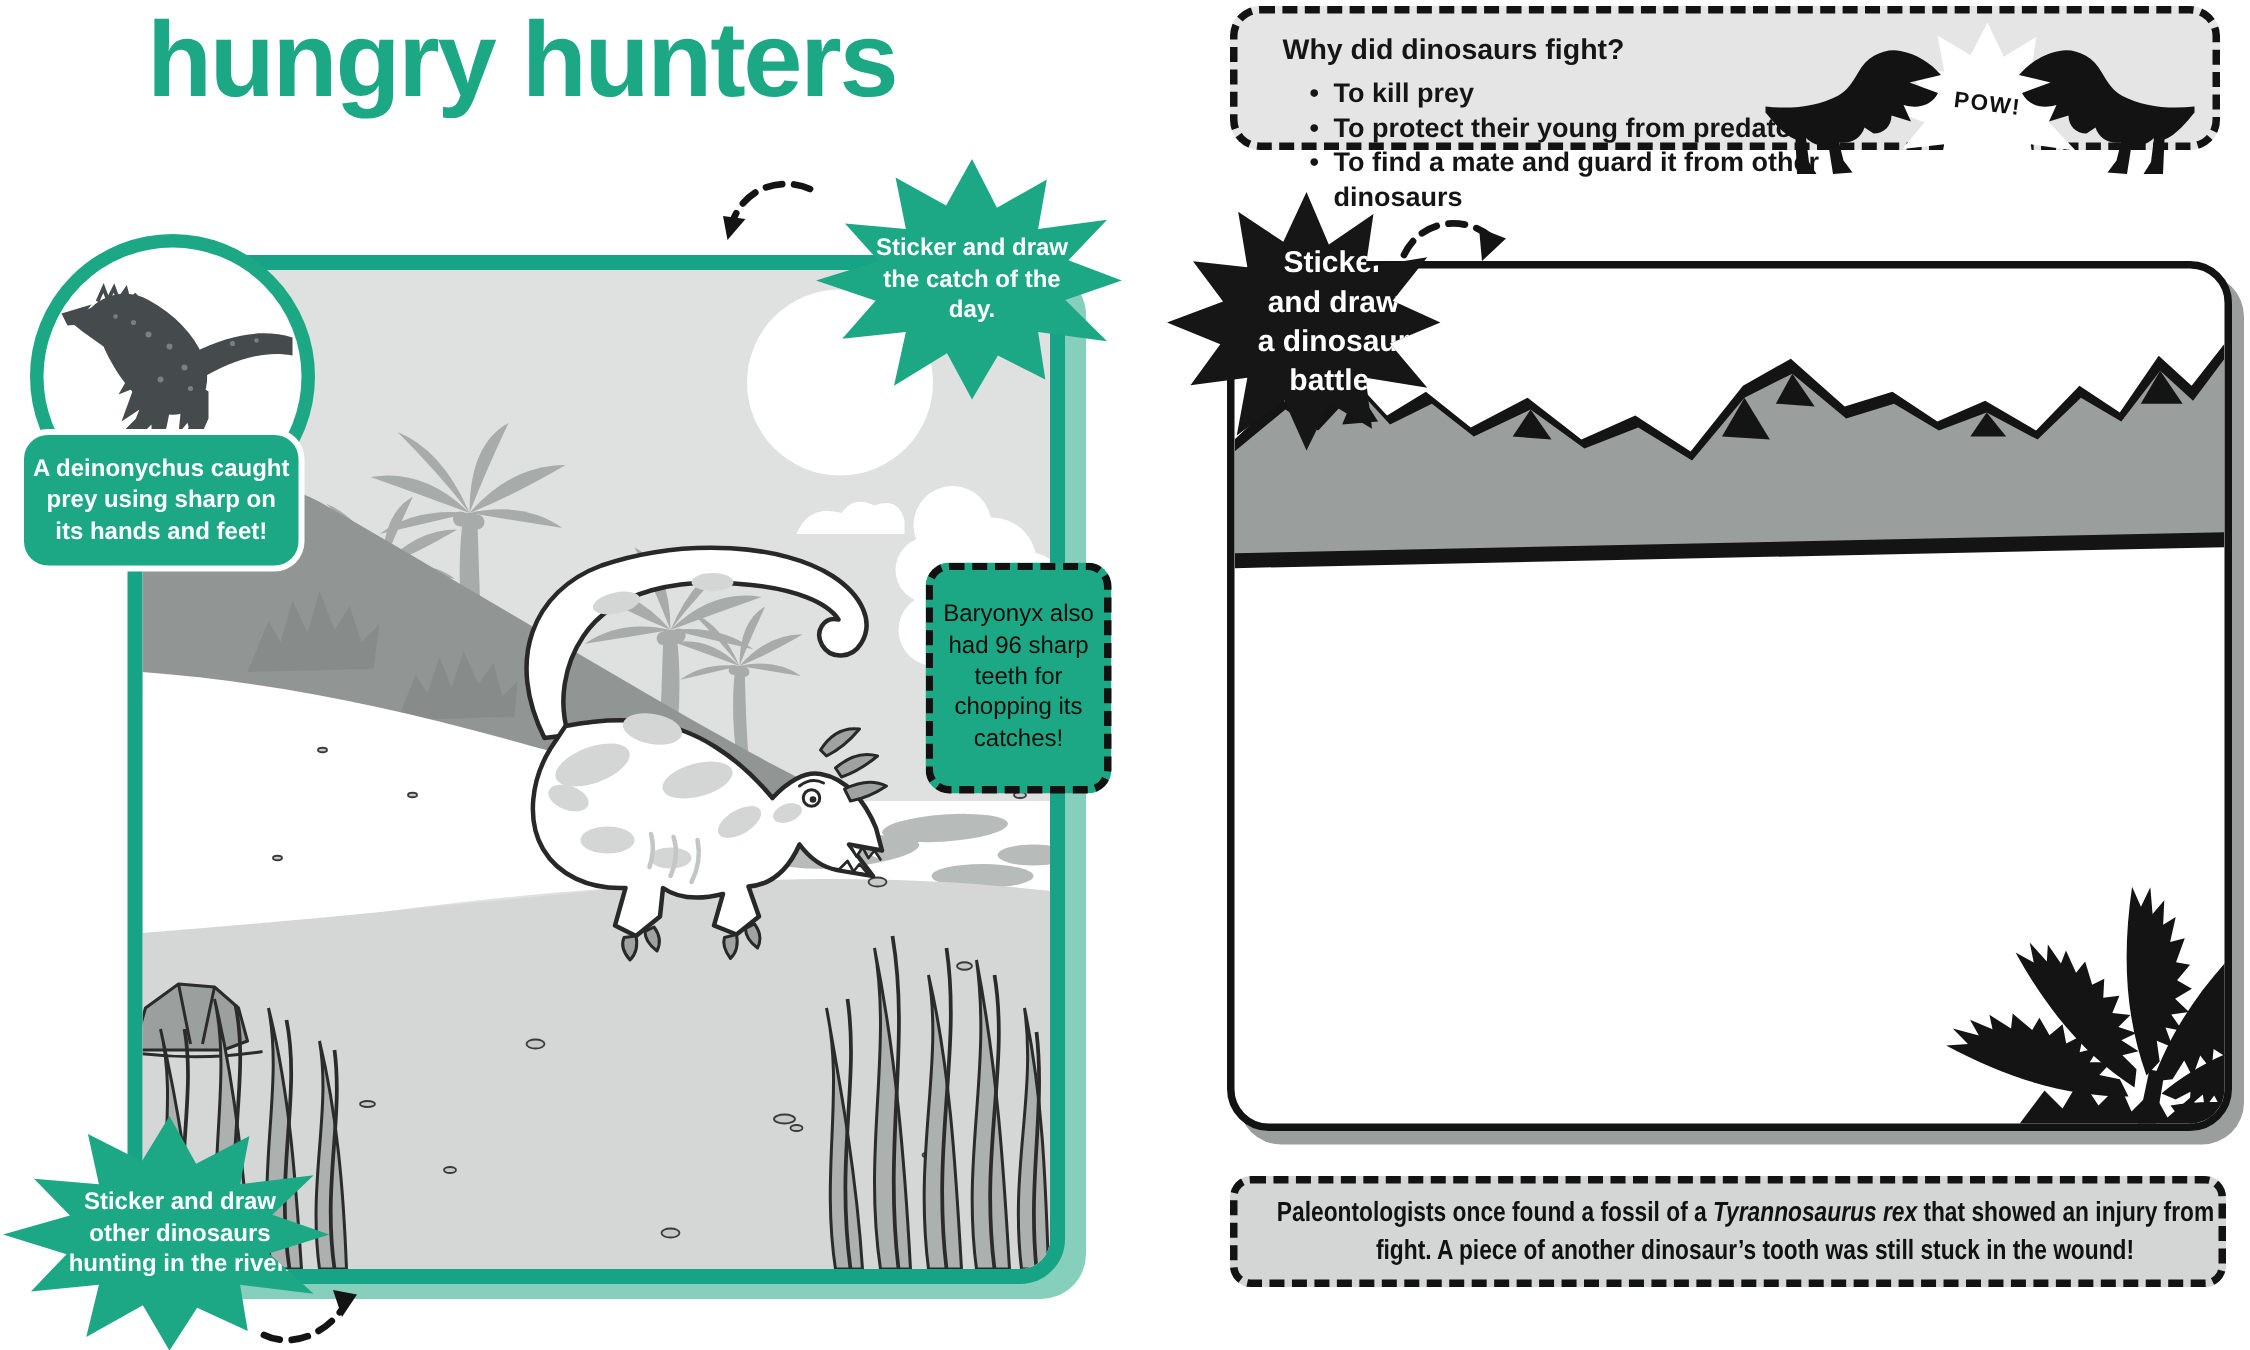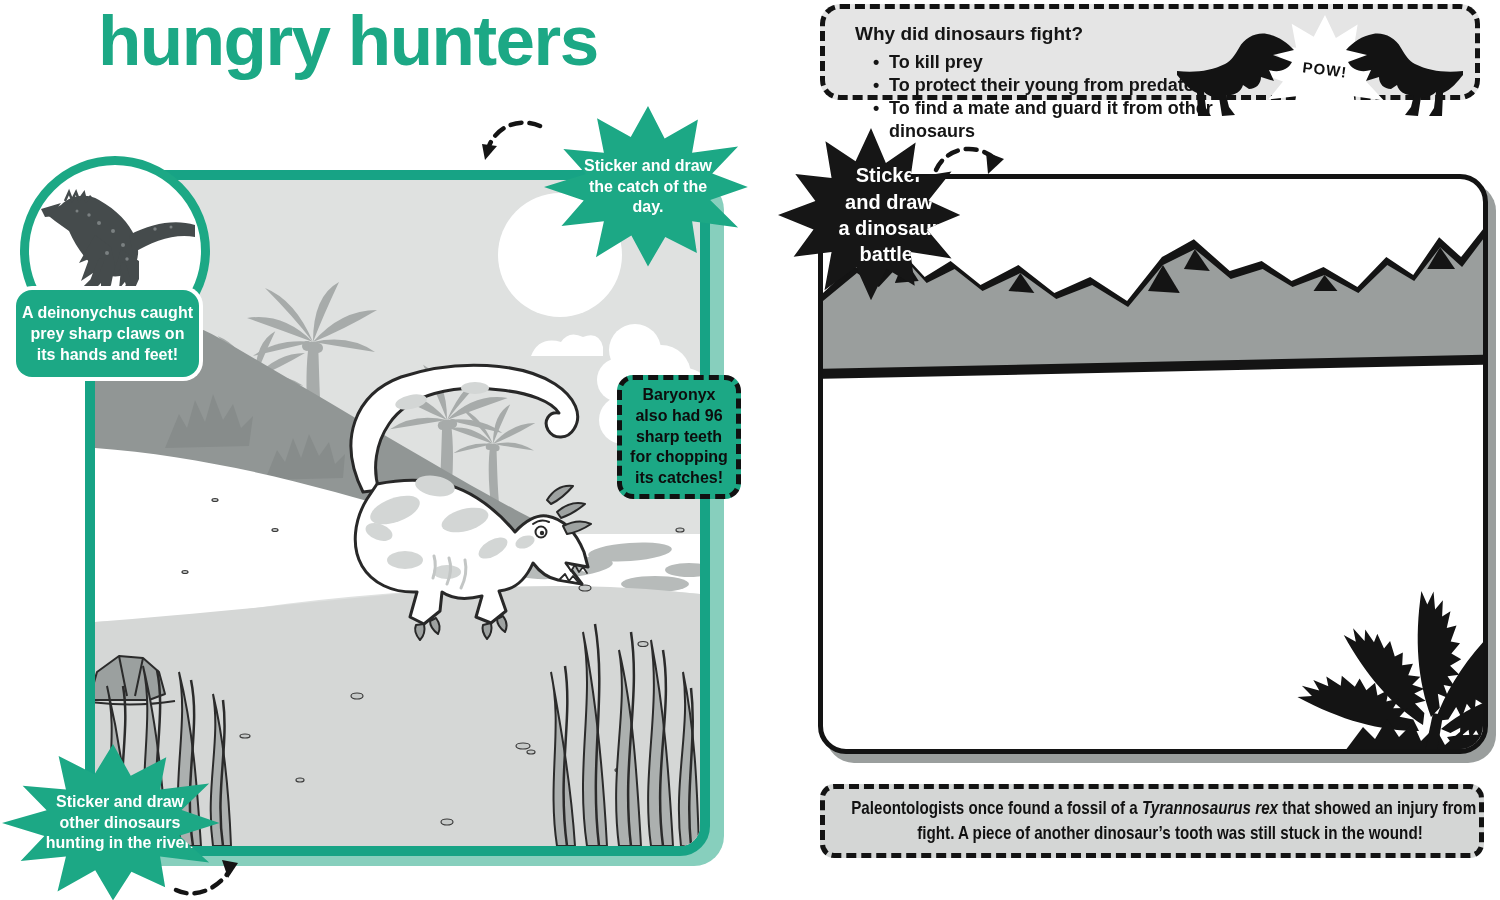--- a/index.html
+++ b/index.html
@@ -27,23 +27,23 @@
           clip-path: polygon(98% 50%, 79.9% 58%, 93.3% 75%, 71.2% 71.2%, 73.5% 90.7%, 58.3% 80.9%, 50% 99%,
           42% 79.9%, 25% 93.3%, 28.8% 71.2%, 8.4% 74%, 19.1% 58.3%, 0% 50%, 20.1% 42%, 9.3% 26.5%, 28.8% 28.8%,
           25.5% 7.6%, 41.7% 19.1%, 50% 0%, 58% 20.1%, 74% 8.4%, 71.2% 28.8%, 93.3% 25%, 80.9% 41.7%); }
   .star-top { left:544px; top:106px; width:208px; height:162px; background:#1CA885; }
   .star-top span { width:130px; font-size:16px; line-height:1.3; }
   .star-bottom { left:2px; top:744px; width:222px; height:158px; background:#1CA885; }
   .star-bottom span { width:152px; font-size:16px; line-height:1.3;margin-left:14px; }
   .star-black { left:778px; top:128px; width:186px; height:174px; background:#161616; }
   .star-black span { width:102px; font-size:20px; line-height:1.32;margin-left:36px; }
 
-  .baryonyx-box { left:617px; top:375px; width:124px; height:124px; background:#1CA885; border:5px dashed #111;
+  .baryonyx-box { left:617px; top:375px; width:124px; height:154px; background:#1CA885; border:5px dashed #111;
                   border-radius:16px; display:flex; align-items:center; justify-content:center; text-align:center;
-                  font-weight:bold; color:#0d0d0d; font-size:16px; line-height:1.3; z-index:6; }
+                  font-weight:normal; color:#0d0d0d; font-size:16px; line-height:1.3; z-index:6; }
   .baryonyx-box span { width:106px; }
 
   .arrow { position:absolute; z-index:7; }
   .arrow-1 { left:480px; top:118px; width:68px; height:56px; }
   .arrow-2 { left:168px; top:854px; width:78px; height:44px; }
   .arrow-3 { left:928px; top:140px; width:82px; height:50px; }
 
   .fight-box { left:820px; top:4px; width:660px; height:96px; background:#e5e5e5; border:5px dashed #131313;
                border-radius:20px; z-index:2; }
   .fight-heading { position:absolute; left:30px; top:14px; font-size:19px; font-weight:bold; color:#151515; }
@@ -246,21 +246,21 @@
           <circle cx="94" cy="80" r="2"></circle>
         <circle cx="60" cy="50" r="1.7"></circle>
           <circle cx="78" cy="88" r="2"></circle>
           <circle cx="98" cy="94" r="1.7"></circle>
         <circle cx="48" cy="46" r="1.5"></circle>
           <circle cx="126" cy="64" r="1.7"></circle>
           <circle cx="142" cy="62" r="1.5"></circle>
       </g>
     </svg>
   </div>
-  <div class="abs photo-caption">A deinonychus caught prey sharp claws on its hands and feet!</div>
+  <div class="abs photo-caption">A deinonychus caught prey using sharp on its hands and feet!</div>
 
   <div class="abs star star-top">
     <span>Sticker and draw the catch of the day.</span>
   </div>
 
   <svg class="arrow arrow-1" viewBox="0 0 68 56">
     <path d="M60,8 C42,0 18,6 9,28" fill="none" stroke="#141414" stroke-width="4.5" stroke-dasharray="11 8" stroke-linecap="round"></path>
     <polygon points="2,26 17,28 5,42" fill="#141414"></polygon>
   </svg>
 

